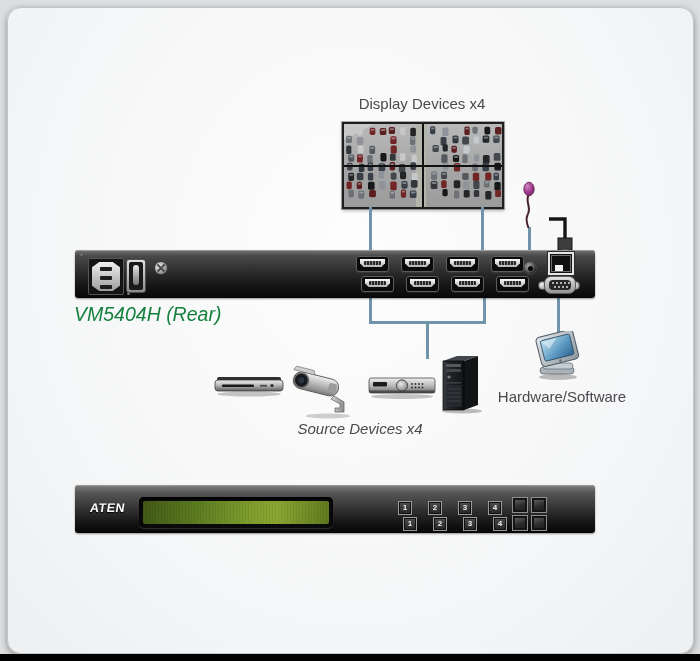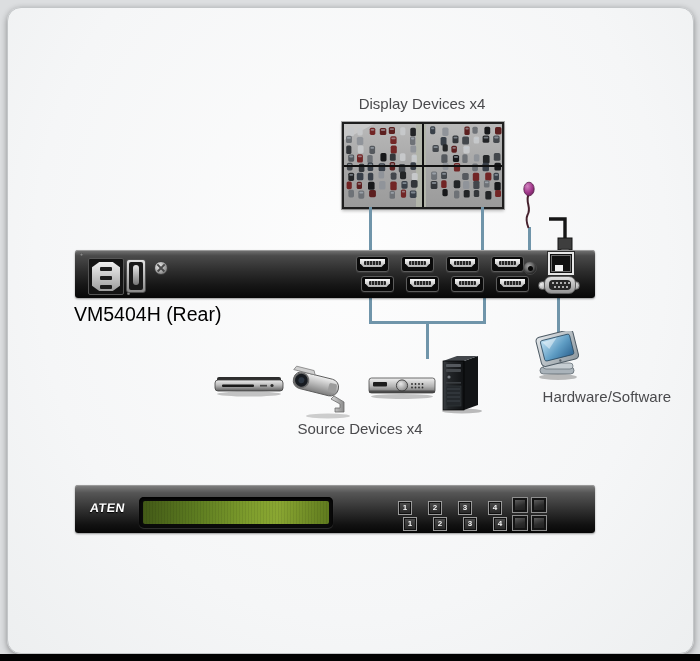--- a/index.html
+++ b/index.html
@@ -5,21 +5,21 @@
   html,body{margin:0;padding:0;}
   body{width:700px;height:661px;background:#dcdee0;font-family:"Liberation Sans","DejaVu Sans",sans-serif;overflow:hidden;position:relative;}
   .canvas{position:absolute;left:0;top:0;width:700px;height:492px;}
   .card{position:absolute;left:7px;top:7px;width:685px;height:645px;border-radius:14px;
         background:radial-gradient(ellipse at 50% 38%,#fdfdfd 0%,#f5f6f7 65%,#edeff0 100%);
         border:1px solid #c3c6c8;box-shadow:0 2px 6px rgba(0,0,0,0.38);}
   .bottom-bar{position:absolute;left:0;top:654px;width:700px;height:7px;background:#020202;}
 
   
   .small-label{position:absolute;font-size:15px;color:#4a4a4d;text-align:center;}
-  .panel-name{position:absolute;font-size:19.5px;color:#000000;}
+  .panel-name{position:absolute;font-size:19.5px;color:#15803d;font-style:italic;}
 
   
   .vline{position:absolute;width:2.5px;background:#7095aa;}
   .hline{position:absolute;height:2.5px;background:#7095aa;}
 
   
   .video-wall{position:absolute;left:342px;top:122px;width:158px;height:83px;border:2px solid #1e1e1e;
               box-shadow:0 0 0 1px rgba(90,90,90,.5),0 2px 3px rgba(0,0,0,.25);background:#aaa;}
   .wall-divider-v{position:absolute;left:78px;top:0;width:2px;height:83px;background:#101010;}
   .wall-divider-h{position:absolute;left:0;top:41px;width:158px;height:2px;background:#101010;}
@@ -392,21 +392,21 @@
     <rect x="5" y="8" width="21" height="49" fill="url(#pcf)" stroke="#000" stroke-width="0.7"></rect>
     <rect x="8" y="11" width="15" height="3" rx="0.8" fill="#55595e"></rect>
     <rect x="8" y="16" width="15" height="3" rx="0.8" fill="#44484c"></rect>
     <circle cx="11" cy="24" r="1.6" fill="#787d83"></circle>
     <rect x="8" y="29" width="15" height="1.6" fill="#3a3e42"></rect>
     <rect x="8" y="33" width="15" height="20" fill="#24282c"></rect>
     <rect x="8" y="33" width="15" height="20" fill="none" stroke="#343a3f" stroke-width="0.6"></rect>
     <path d="M9,36 h13 M9,40 h13 M9,44 h13 M9,48 h13" stroke="#3c4248" stroke-width="1"></path>
   </svg>
 
-  <div class="small-label" style="left:260px;top:420px;width:200px;">Source Devices x4</div>
+  <div class="small-label" style="left:260px;top:420px;width:200px;font-style:italic;">Source Devices x4</div>
 
   <svg style="position:absolute;left:530px;top:331px;" width="60" height="50" viewBox="0 0 60 50">
     <defs>
       <linearGradient id="ctf" x1="0" y1="0" x2="1" y2="1">
         <stop offset="0" stop-color="#e3e7ea"></stop>
           <stop offset="1" stop-color="#8d979e"></stop>
       </linearGradient>
       <linearGradient id="cts" x1="0" y1="0" x2="1" y2="1">
         <stop offset="0" stop-color="#c2e2f4"></stop>
           <stop offset="0.55" stop-color="#5f9dc4"></stop>
@@ -416,21 +416,21 @@
     <ellipse cx="28" cy="46" rx="19" ry="3" fill="rgba(0,0,0,0.25)"></ellipse>
     <rect x="10" y="36" width="34" height="7" rx="3.5" fill="#aab3ba" stroke="#5c666d" stroke-width="0.8"></rect>
     <rect x="13" y="32" width="30" height="6" rx="3" fill="#c6cdd2" stroke="#6a747b" stroke-width="0.8"></rect>
     <g transform="rotate(-14 28 20)">
       <rect x="9" y="2" width="38" height="30" rx="4" fill="url(#ctf)" stroke="#4d5a64" stroke-width="1"></rect>
       <rect x="13" y="6" width="30" height="21" rx="2" fill="url(#cts)" stroke="#2a4a60" stroke-width="0.8"></rect>
       <path d="M15,8 L30,6.5 L20,16 Z" fill="rgba(255,255,255,0.45)"></path>
       <circle cx="28" cy="29.8" r="1.2" fill="#5c666d"></circle>
     </g>
   </svg>
-  <div class="small-label" style="left:501px;top:386px;width:170px;line-height:21px;text-align:right;">
+  <div class="small-label" style="left:477px;top:386px;width:170px;line-height:21px;">
     <div>Hardware/Software</div>
   </div>
 
   <div class="panel front-panel">
     <div class="aten-logo">ATEN</div>
     <div class="lcd"></div>
 
     <div class="pbtn" style="left:323px;top:16px;">1</div>
     <div class="pbtn" style="left:353px;top:16px;">2</div>
     <div class="pbtn" style="left:383px;top:16px;">3</div>

